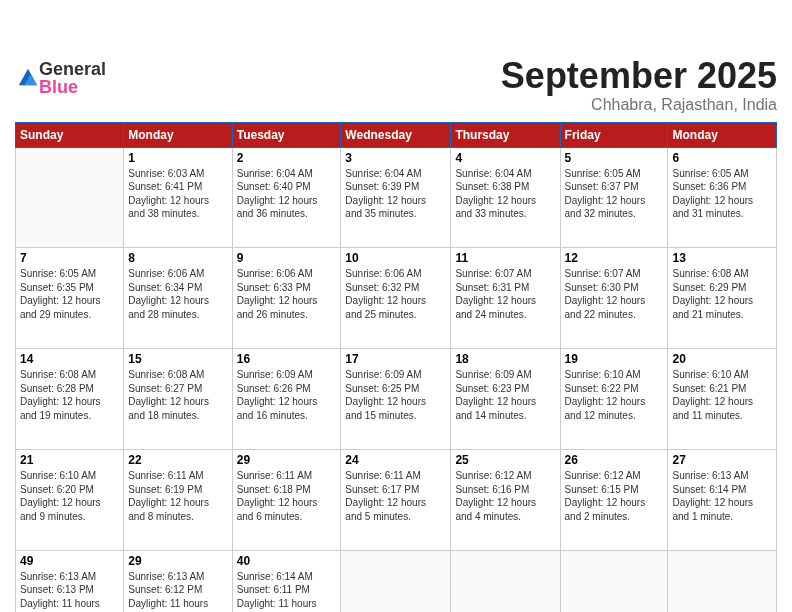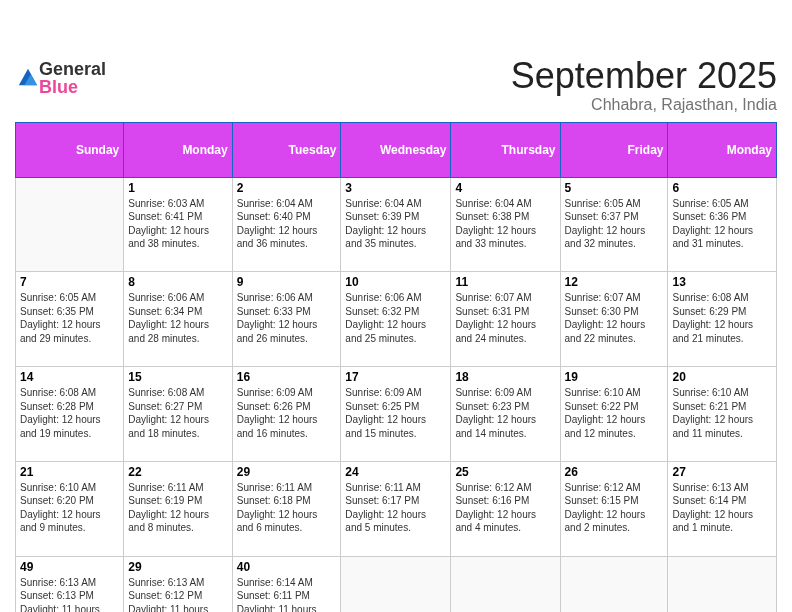--- a/index.html
+++ b/index.html
@@ -47,39 +47,39 @@
     .logo-icon {
       width: 22px;
       height: 22px;
       margin-left: 2px;
     }
     .title-block {
       text-align: right;
     }
     .month-title {
       font-size: 36px;
-      font-weight: normal;
+      font-weight: bold;
       color: #222;
       line-height: 1.1;
     }
     .location {
       font-size: 16px;
       color: #737373;
     }
     .calendar {
       flex: 1;
       border-collapse: collapse;
       width: 100%;
       font-size: 11px;
     }
     .calendar th {
-      background-color: #d946ef;
+      background-color: #b91c1c;
       color: #fff;
-      padding: 20px 4px;
-      text-align: right;
+      padding: 5px 4px;
+      text-align: left;
       font-size: 12px;
       font-weight: bold;
       border: 1px solid #1565c0;
     }
     .calendar td {
       border: 1px solid #ccc;
       vertical-align: top;
       padding: 3px 4px;
       width: 113px;
       height: 80px;

